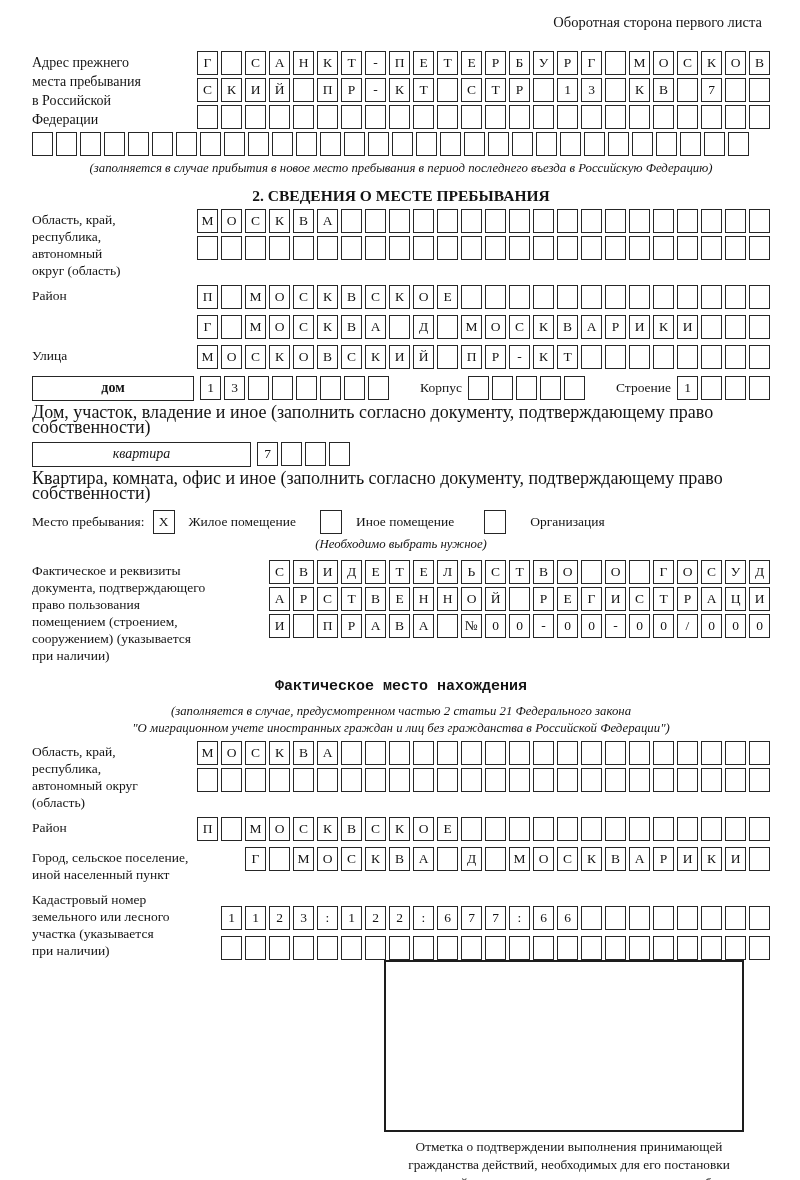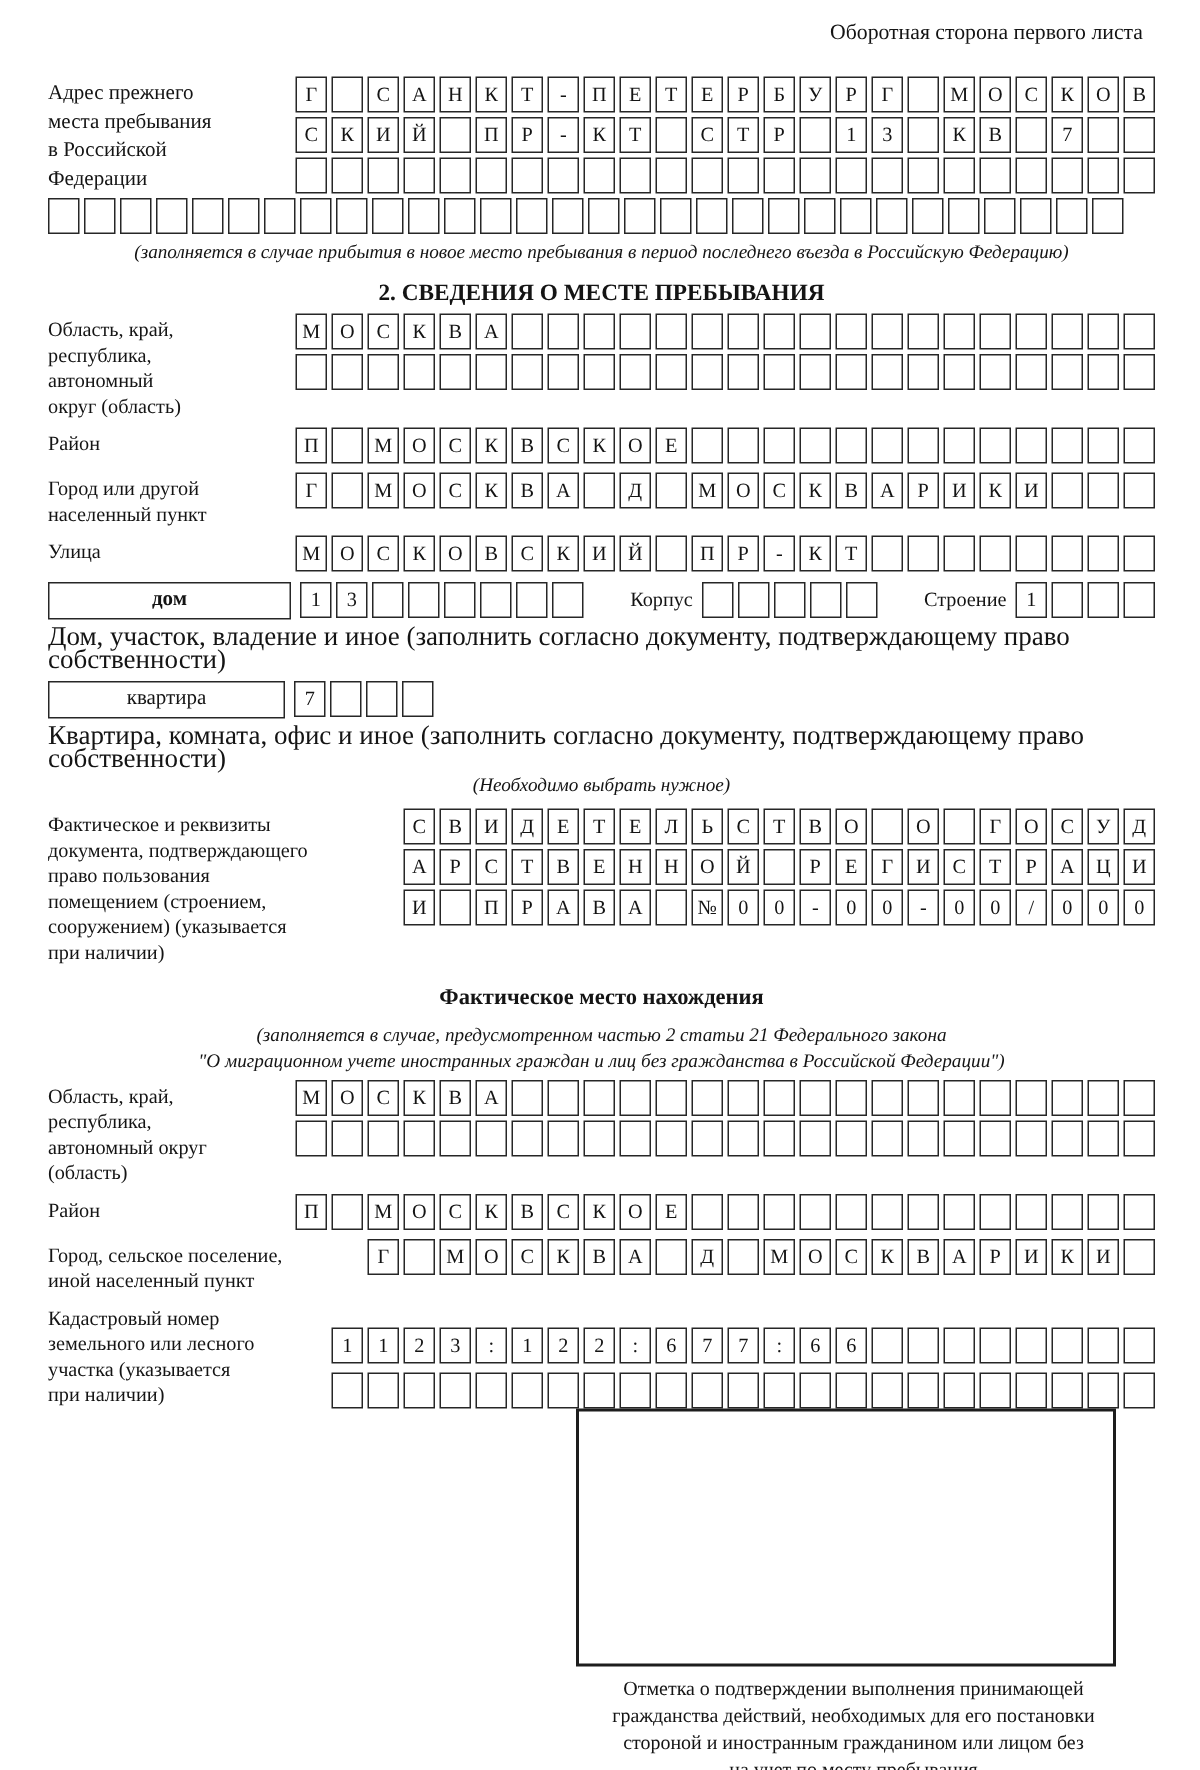--- a/index.html
+++ b/index.html
@@ -28,31 +28,31 @@
     width: 21px; height: 24px;
     border: 1.6px solid #262626;
     display: flex; align-items: center; justify-content: center;
     font-size: 13.5px; line-height: 1;
     background: #fff;
   }
   .fullrow { margin-top: 3px; }
 
   .center-note { text-align: center; font-size: 12.8px; line-height: 16.5px; margin-top: 4px; font-style: italic; }
   .sec-title  { text-align: center; font-weight: bold; font-size: 15.5px; margin-top: 10px; }
-  .sec-title2 { text-align: center; font-weight: bold; font-size: 15px;  margin-top: 14px; }
+  .sec-title2 { text-align: center; font-weight: bold; font-size: 15px;  margin-top: 14px; font-family: Liberation Mono, monospace; }
   .caption { font-size: 18px; line-height: 15px; margin-top: 4px; }
 
   .inline-row { display: flex; align-items: center; margin-top: 7px; }
   .seg { display: flex; align-items: center; gap: 6px; }
   .labelbox {
     border: 1.6px solid #262626; height: 25px;
     display: flex; align-items: center; justify-content: center;
     font-size: 14px;
   }
-  .w162 { width: 162px; font-weight: bold; } .w198 { width: 158px; }
+  .w162 { width: 162px; font-weight: bold; } .w198 { width: 219px; font-style: italic; }
   .ilabel { font-size: 13.5px; white-space: nowrap; }
   .sp { flex: 1; }
 
   .stay-row { display: flex; align-items: center; margin-top: 9px; font-size: 13.5px; }
   .stay-row .cell { width: 22px; }
   .gap8  { margin-left: 8px; }
   .gap14 { margin-left: 14px; }
   .gap24 { margin-left: 24px; }
   .gap30 { margin-left: 30px; }
 
@@ -283,24 +283,20 @@
           <span class="cell"></span>
           <span class="cell"></span>
           <span class="cell"></span>
           <span class="cell"></span>
           <span class="cell"></span>
         </div>
     </div>
   </div>
 
   <div class="frow">
-    <div class="flabel">
-        <div>Город или другой</div>
-        <div>населенный пункт</div>
-      </div>
     <div class="fboxes">
       <div class="brow">
           <span class="cell">Г</span>
           <span class="cell"></span>
           <span class="cell">М</span>
           <span class="cell">О</span>
           <span class="cell">С</span>
           <span class="cell">К</span>
           <span class="cell">В</span>
           <span class="cell">А</span>
@@ -402,20 +398,29 @@
       <div class="brow">
           <span class="cell">7</span>
           <span class="cell"></span>
           <span class="cell"></span>
           <span class="cell"></span>
         </div>
     </div>
   </div>
   <div class="caption">Квартира, комната, офис и иное (заполнить согласно документу, подтверждающему право собственности)</div>
 
+  <div class="stay-row">
+    <span>Место пребывания:</span>
+    <span class="cell gap8">X</span>
+    <span class="gap14">Жилое помещение</span>
+    <span class="cell gap24"></span>
+    <span class="gap14">Иное помещение</span>
+    <span class="cell gap30"></span>
+    <span class="gap24">Организация</span>
+  </div>
   <div class="center-note" style="margin-top:2px">(Необходимо выбрать нужное)</div>
 
   <div class="frow" style="margin-top:8px">
     <div class="flabel">
         <div>Фактическое и реквизиты</div>
         <div>документа, подтверждающего</div>
         <div>право пользования</div>
         <div>помещением (строением,</div>
         <div>сооружением) (указывается</div>
         <div>при наличии)</div>

